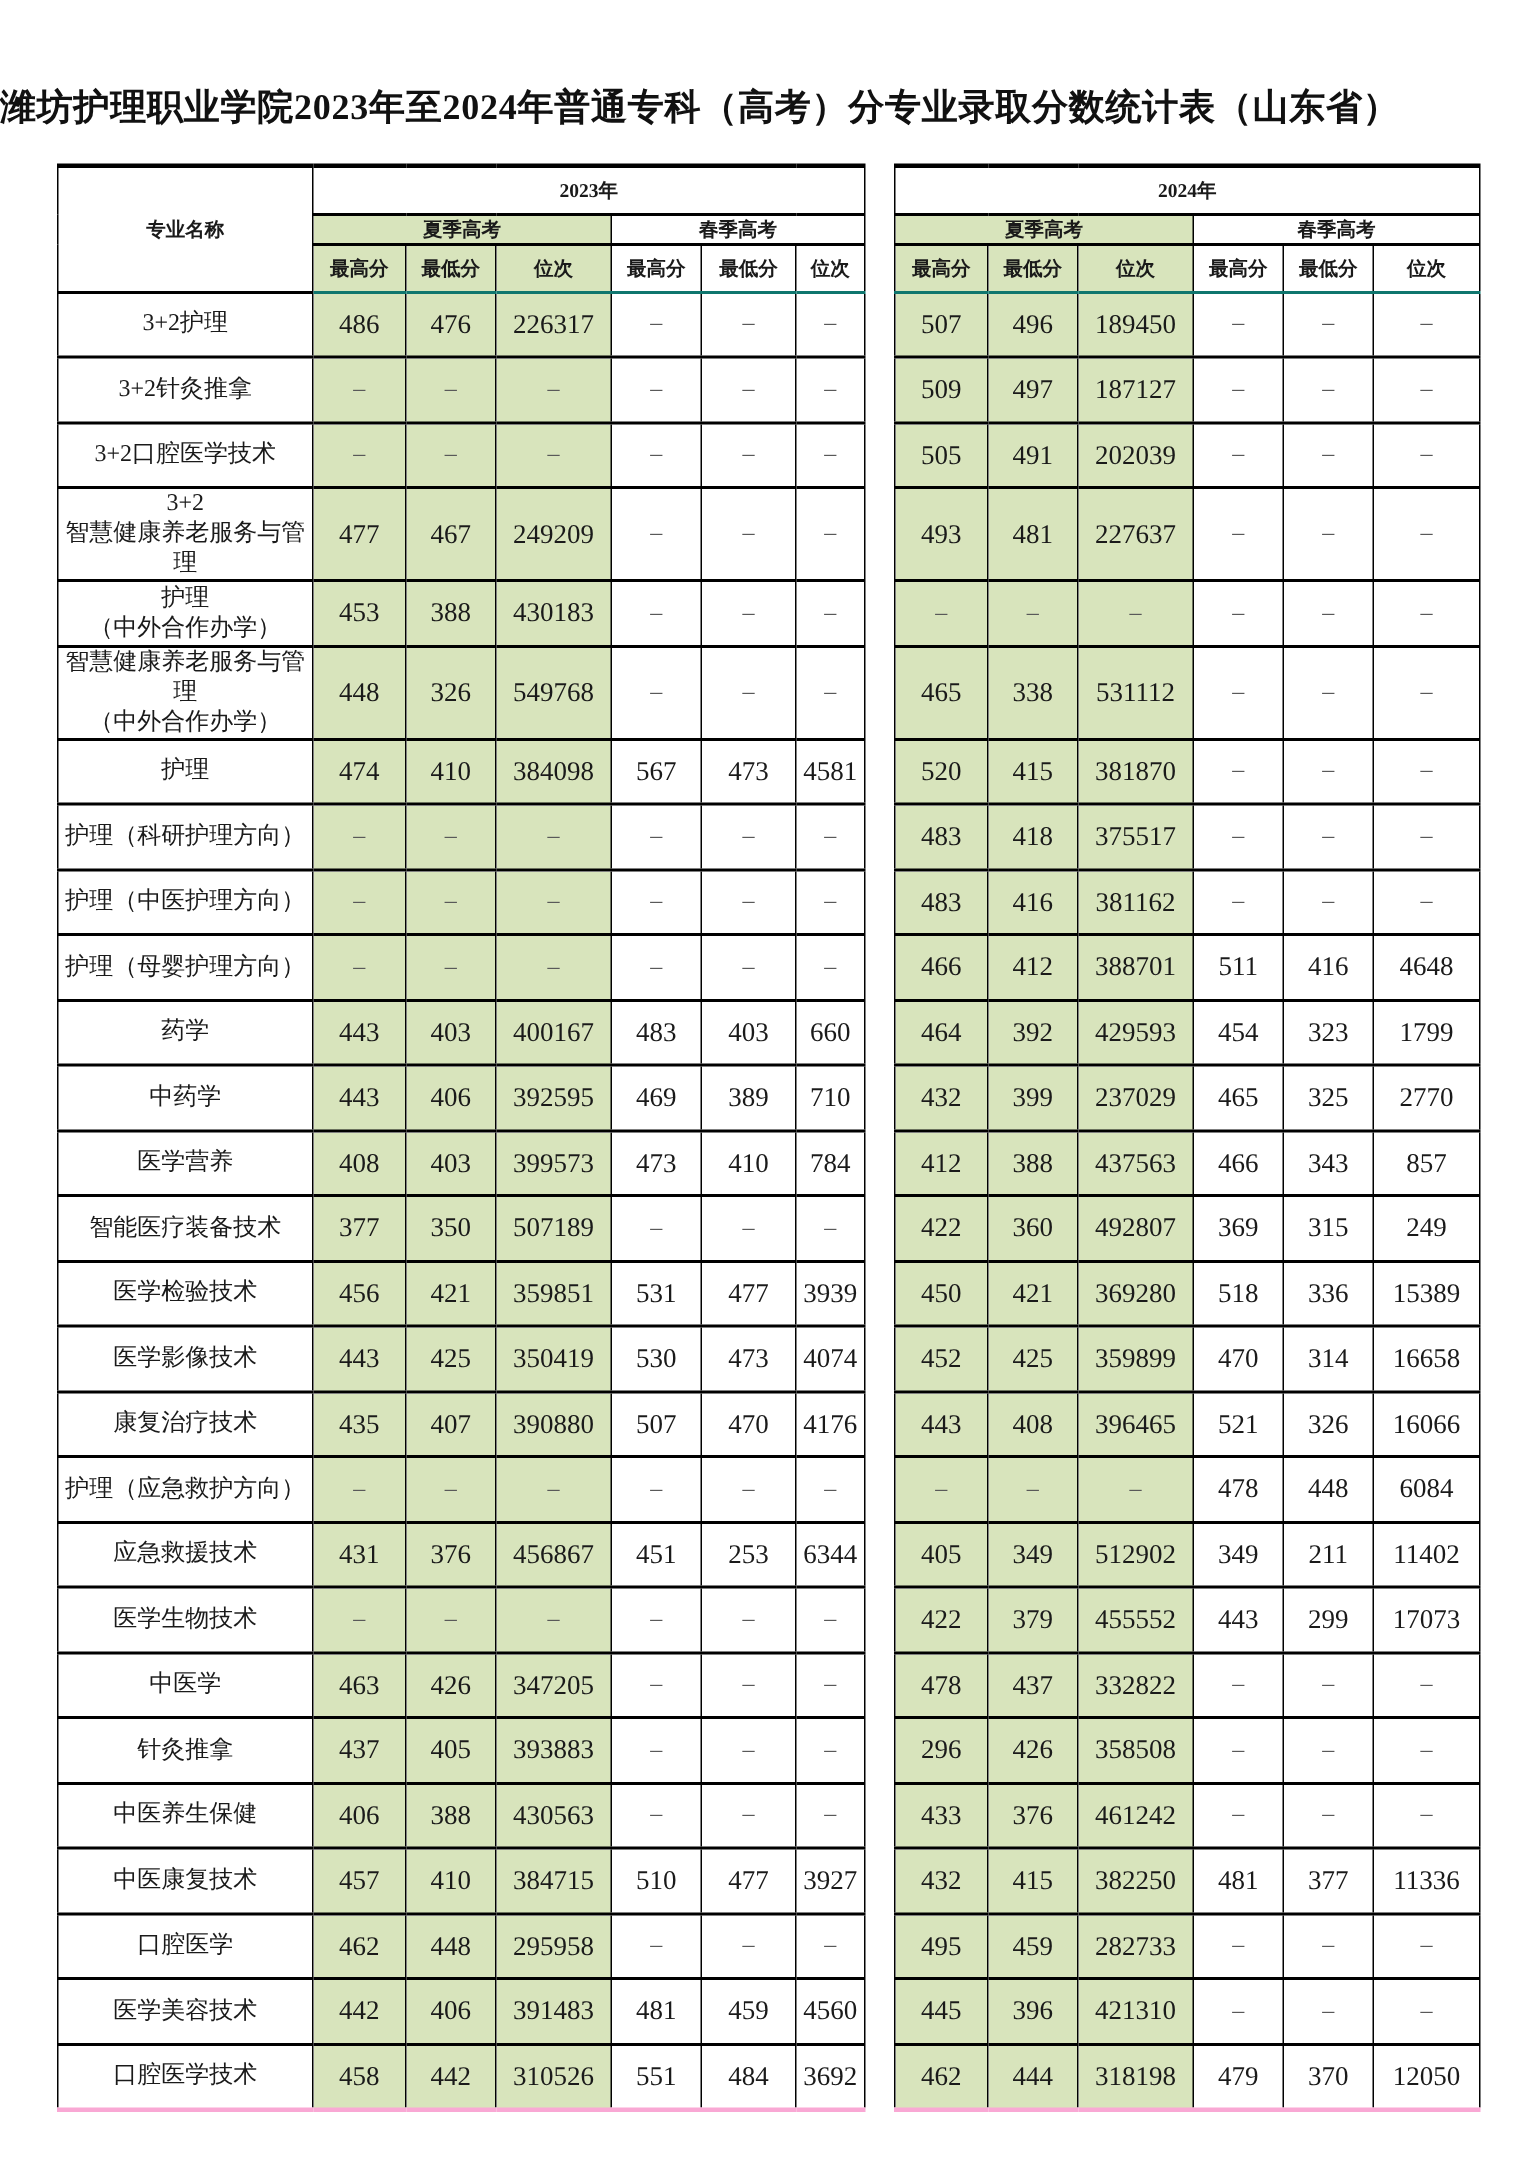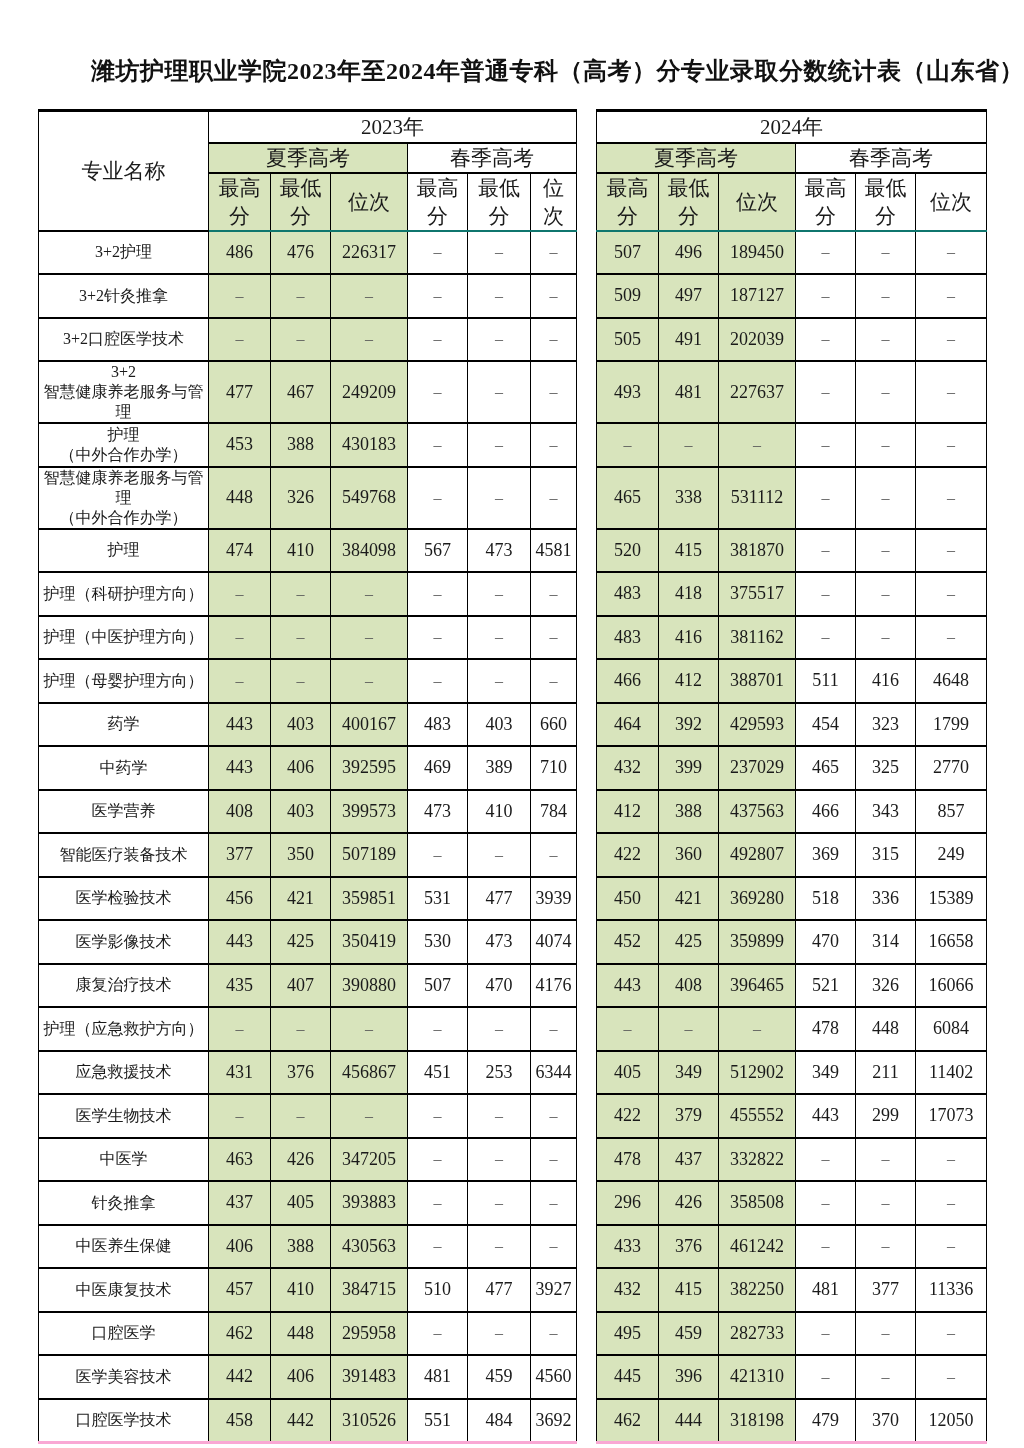--- a/index.html
+++ b/index.html
@@ -13,21 +13,21 @@
     color: #1a1a1a;
   }
   .page {
     width: 1024px;
     height: 1448px;
     background: #ffffff;
     overflow: hidden;
   }
   .title {
     margin-top: 55px;
-    text-align: right;
+    text-align: left;
     font-size: 24px;
     font-weight: bold;
     letter-spacing: 0.5px;
     color: #111111;
   }
   table.score-table {
     border-collapse: collapse;
     table-layout: fixed;
     width: 948px;
     margin-left: 38px;
@@ -51,22 +51,22 @@
   
   td.gap {
     border-top: none !important;
     border-bottom: none !important;
     border-left: 3px solid #000;
     border-right: 3px solid #000;
     background: #ffffff;
   }
   tr.hrow1 td.gap { border-top: none; }
   th {
-    font-weight: normal;
-    font-size: 21px;
+    font-weight: bold;
+    font-size: 13px;
   }
   tr.hrow1 { height: 32px; }
   tr.hrow2 { height: 16px; }
   tr.hrow3 { height: 32px; }
   tr.data-row { height: 43.5px; }
   td.major {
     font-size: 16px;
     white-space: pre-line;
     line-height: 1.25;
     border-radius: 14px;

